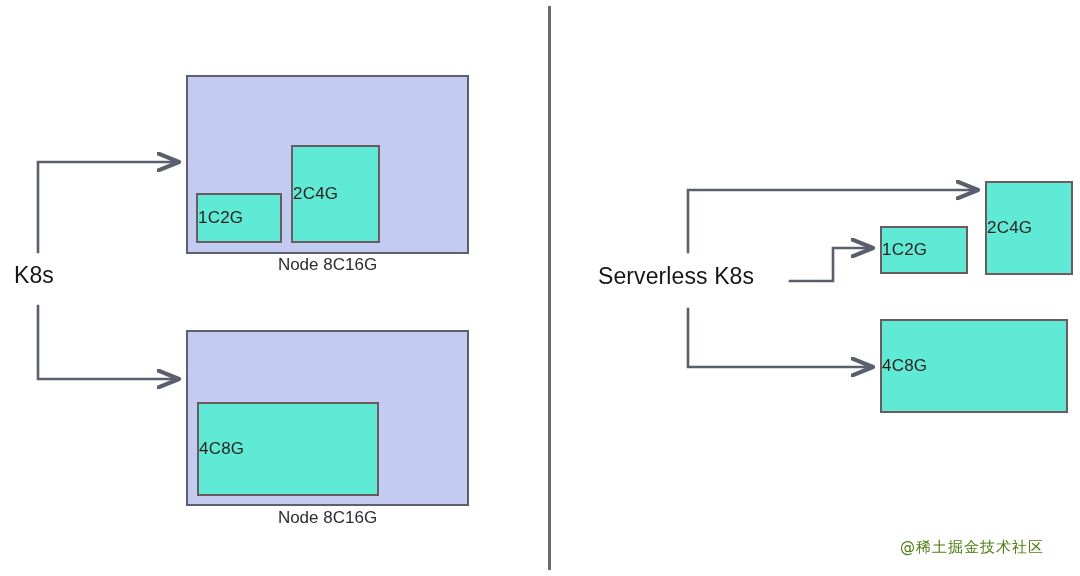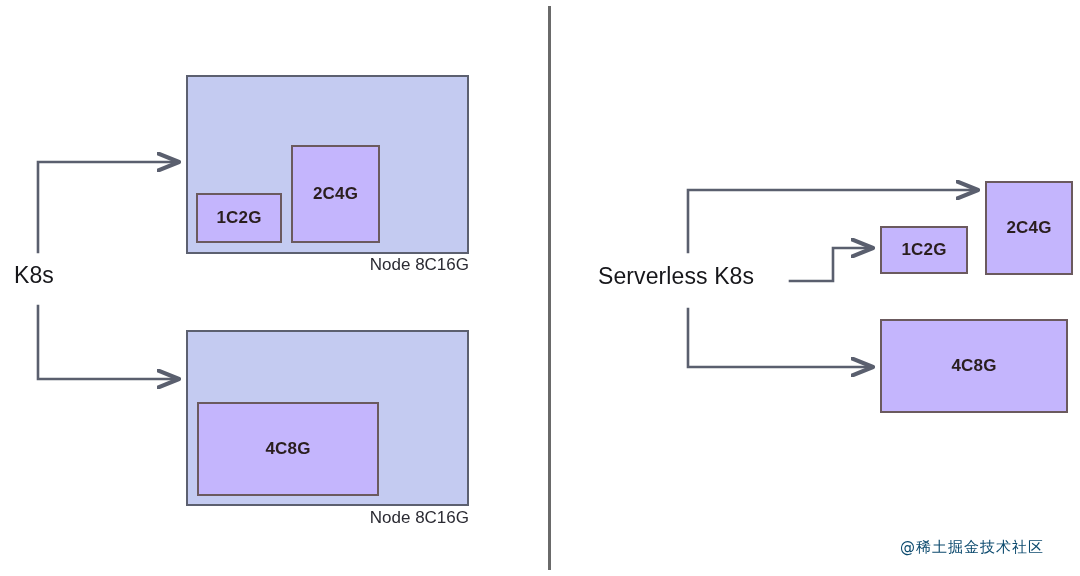--- a/index.html
+++ b/index.html
@@ -23,42 +23,40 @@
     height: 576px;
   }
   .node-box {
     position: absolute;
     background: #c4cbf1;
     border: 2px solid #5c6070;
     box-sizing: border-box;
   }
   .pod-box {
     position: absolute;
-    background: #c4b5fd;
+    background: #5eead4;
     border: 2px solid #6b5a5e;
     box-sizing: border-box;
     display: flex;
     align-items: center;
-    justify-content: center;
-    font-weight: bold;
   }
   .pod-label {
     font-family: "Liberation Sans", sans-serif;
     font-size: 17px;
     color: #2a1e1e;
     letter-spacing: 0.2px;
     white-space: nowrap;
   }
   .node-caption {
     position: absolute;
     font-family: "Liberation Sans", sans-serif;
     font-size: 17px;
     color: #2b2b33;
     white-space: nowrap;
-    text-align: right;
+    text-align: center;
   }
   .side-title {
     position: absolute;
     font-family: "Liberation Sans", sans-serif;
     font-weight: normal;
     color: #16161a;
     white-space: nowrap;
     letter-spacing: 0.1px;
   }
   #k8s-title {
@@ -70,21 +68,21 @@
     font-size: 23px;
     left: 598px;
     top: 263px;
   }
   .watermark {
     position: absolute;
     left: 900px;
     top: 538px;
     font-family: "DejaVu Sans", sans-serif;
     font-size: 15px;
-    color: #0c4a6e;
+    color: #4d7c0f;
     white-space: nowrap;
     letter-spacing: 1px;
   }
 </style>
 </head>
 <body>
 
 <div id="canvas">
 
   <svg class="svg-layer" viewBox="0 0 1080 576">

